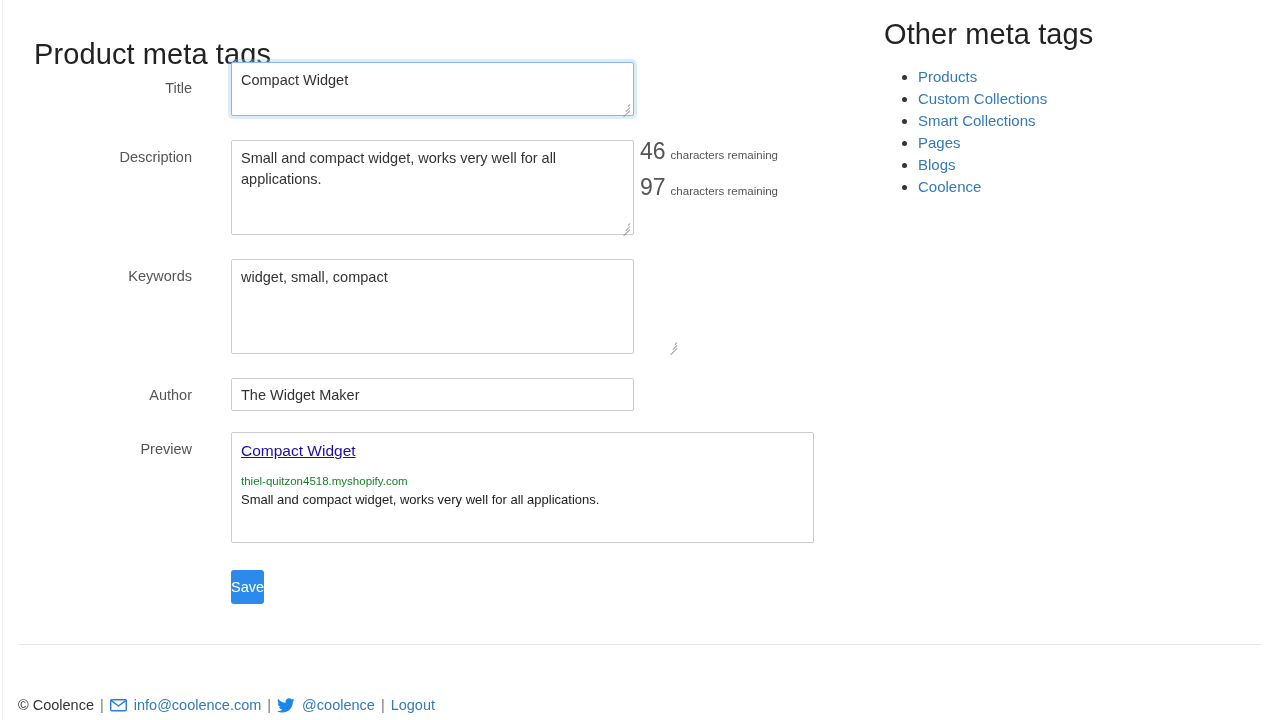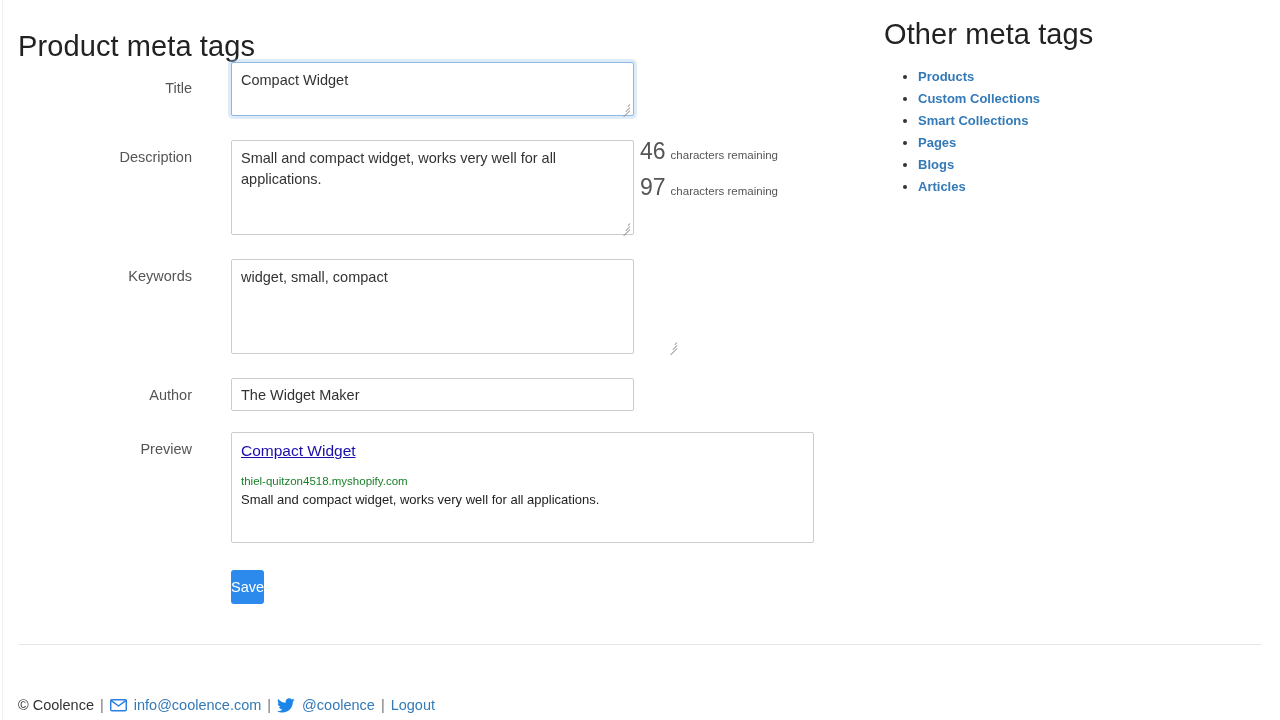--- a/index.html
+++ b/index.html
@@ -32,22 +32,22 @@
   .left-col {
     position: absolute;
     left: 18px;
     top: 0;
     width: 845px;
   }
   h1.page-title {
     font-size: 29px;
     font-weight: 400;
     color: #222222;
-    margin: 0;
-    padding: 28px 0 0 0;
+    margin: 16px;
+    padding: 20px 0 0 0;
     line-height: 36px;
     letter-spacing: 0.1px;
   }
 
   .form-row {
     position: absolute;
     left: 0;
     width: 845px;
   }
   .field-label {
@@ -188,25 +188,24 @@
     color: #337ab7;
     text-decoration: none;
     cursor: pointer;
   }
   ul.side-list {
     list-style: disc;
     margin: 14px 0 0 0;
     padding-left: 34px;
   }
   ul.side-list li {
-    font-size: 13px;
+    font-size: 15px;
     line-height: 21.5px;
     color: #333333;
     margin-bottom: 0.5px;
-    font-weight: bold;
   }
 
   
   .footer-rule {
     position: absolute;
     left: 18px;
     top: 644px;
     width: 1244px;
     height: 1px;
     background: #e7e7e7;
@@ -322,21 +321,21 @@
   <div class="right-col">
     <h2 class="side-title">Other meta tags</h2>
 
 
     <ul class="side-list">
       <li><a class="link" href="#">Products</a></li>
       <li><a class="link" href="#">Custom Collections</a></li>
       <li><a class="link" href="#">Smart Collections</a></li>
       <li><a class="link" href="#">Pages</a></li>
       <li><a class="link" href="#">Blogs</a></li>
-      <li><a class="link" href="#">Articles</a></li>
+      <li><a class="link" href="#">Coolence</a></li>
     </ul>
   </div>
 
   <div class="footer-rule"></div>
 
   <div class="footer">
     <span>© Coolence</span>
     <span class="sep">|</span>
 
     <span class="ficon">

